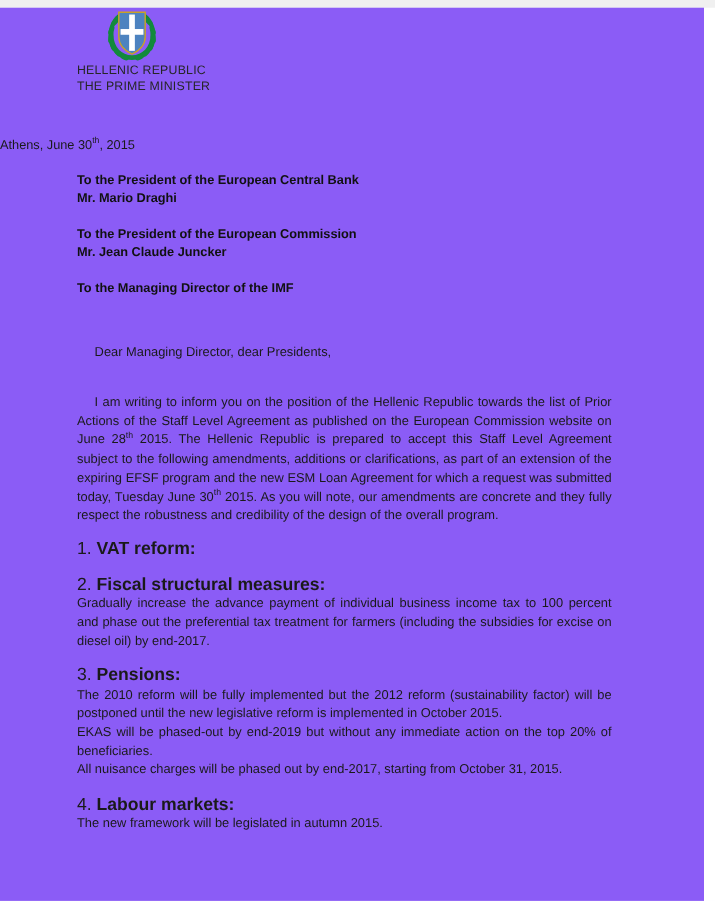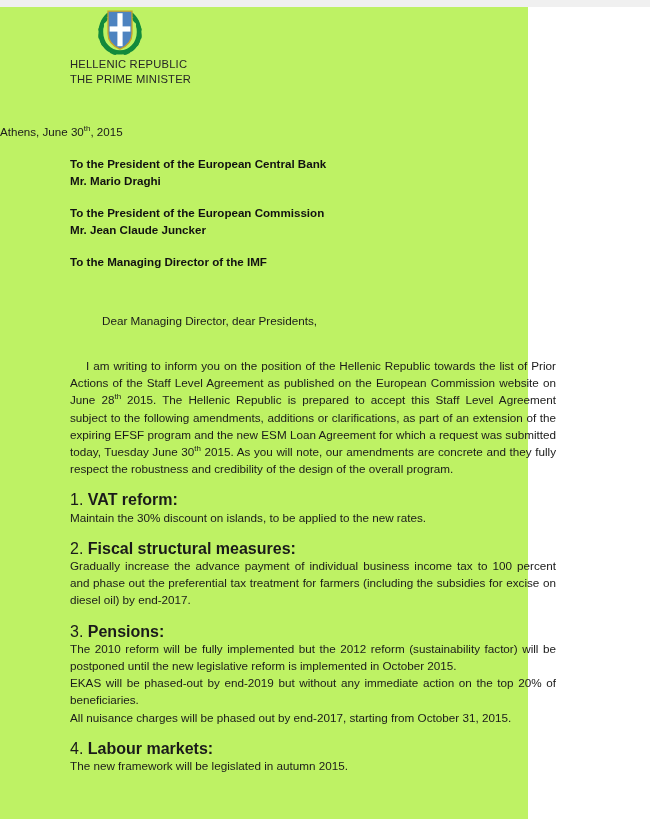--- a/index.html
+++ b/index.html
@@ -18,23 +18,23 @@
   #top-strip {
     position: absolute;
     top: 0; left: 0;
     width: 650px;
     height: 7px;
     background: #f0f0f0;
   }
   #page {
     position: absolute;
     top: 7px; left: 0;
-    width: 528px;
+    width: 640px;
     height: 812px;
-    background: #bef264;
+    background: #8b5cf6;
   }
 
   
   .letterhead {
     position: absolute;
     left: 70px;
     top: 0px;
     width: 300px;
   }
   .emblem-wrap {
@@ -84,21 +84,21 @@
   
   .body-area {
     position: absolute;
     left: 70px;
     top: 305px;
     width: 486px;
   }
   .salutation {
     font-size: 11.7px;
     line-height: 17px;
-    margin-left: 32px;
+    margin-left: 16px;
     margin-bottom: 17px;
   }
   p.just {
     margin: 0;
     font-size: 11.7px;
     line-height: 17.2px;
     text-align: justify;
     text-justify: inter-word;
   }
   p.just.indent { text-indent: 16px; margin-top: 28px; }
@@ -183,21 +183,20 @@
   <div class="body-area">
 
     <div class="salutation">Dear Managing Director, dear Presidents,</div>
 
     <p class="just indent"><span>I am writing to inform you on the position of the Hellenic Republic towards the list of Prior Actions of the Staff Level Agreement as published on the European Commission website on June 28</span><sup>th</sup><span> 2015. The Hellenic Republic is prepared to accept this Staff Level Agreement subject to the following amendments, additions or clarifications, as part of an extension of the expiring EFSF program and the new ESM Loan Agreement for which a request was submitted today, Tuesday June 30</span><sup>th</sup><span>  2015.  As you will note, our amendments are concrete and they fully respect the robustness and credibility of the design of the overall program.</span></p>
 
     <div class="spacer-14"></div>
 
     <div>
       <p class="sec-head"><span class="num">1.</span> <span class="ttl">VAT reform:</span></p>
-      <p class="plain">Maintain the 30% discount on islands, to be applied to the new rates.</p>
     </div>
 
     <div class="spacer-14"></div>
 
     <div>
       <p class="sec-head"><span class="num">2.</span> <span class="ttl">Fiscal structural measures:</span></p>
       <p class="plain">Gradually increase the advance payment of individual business income tax to 100 percent and phase out the preferential tax treatment for farmers (including the subsidies for excise on diesel oil) by end-2017.</p>
     </div>
 
     <div class="spacer-14"></div>

